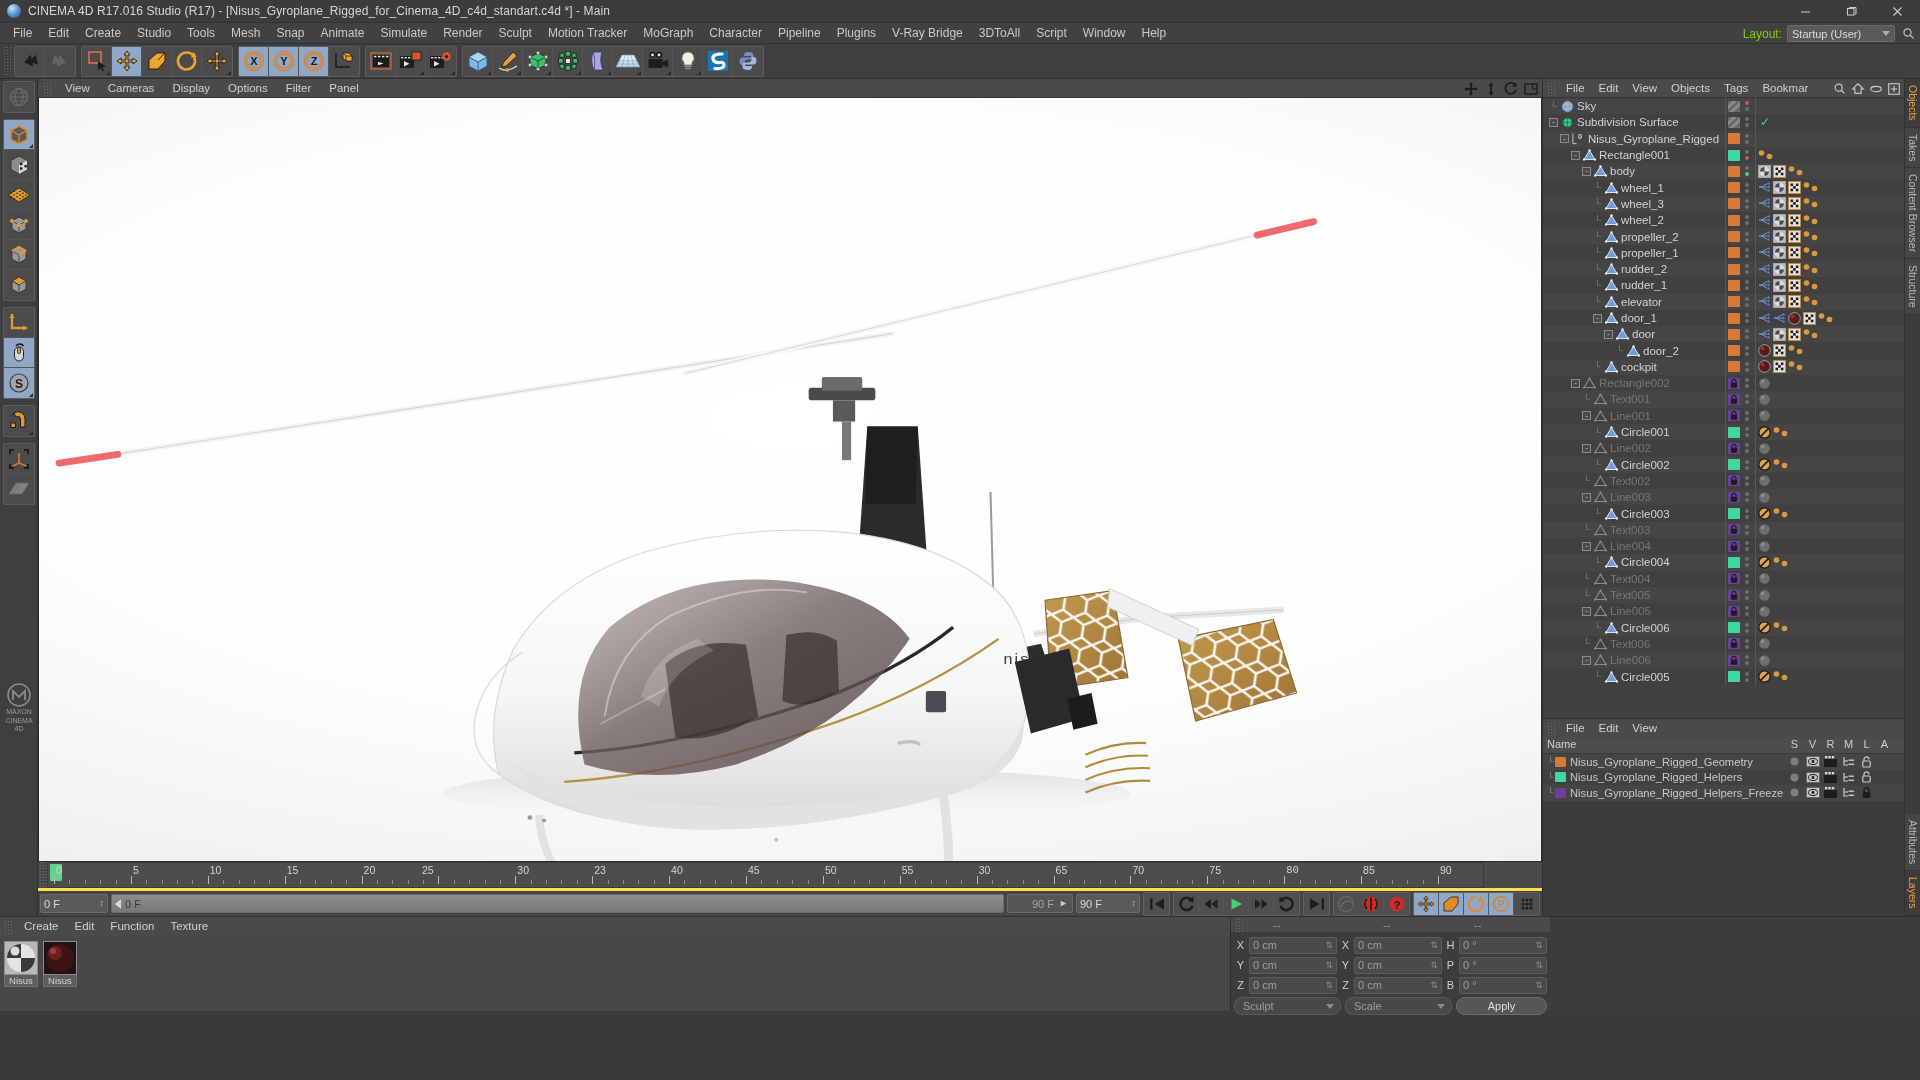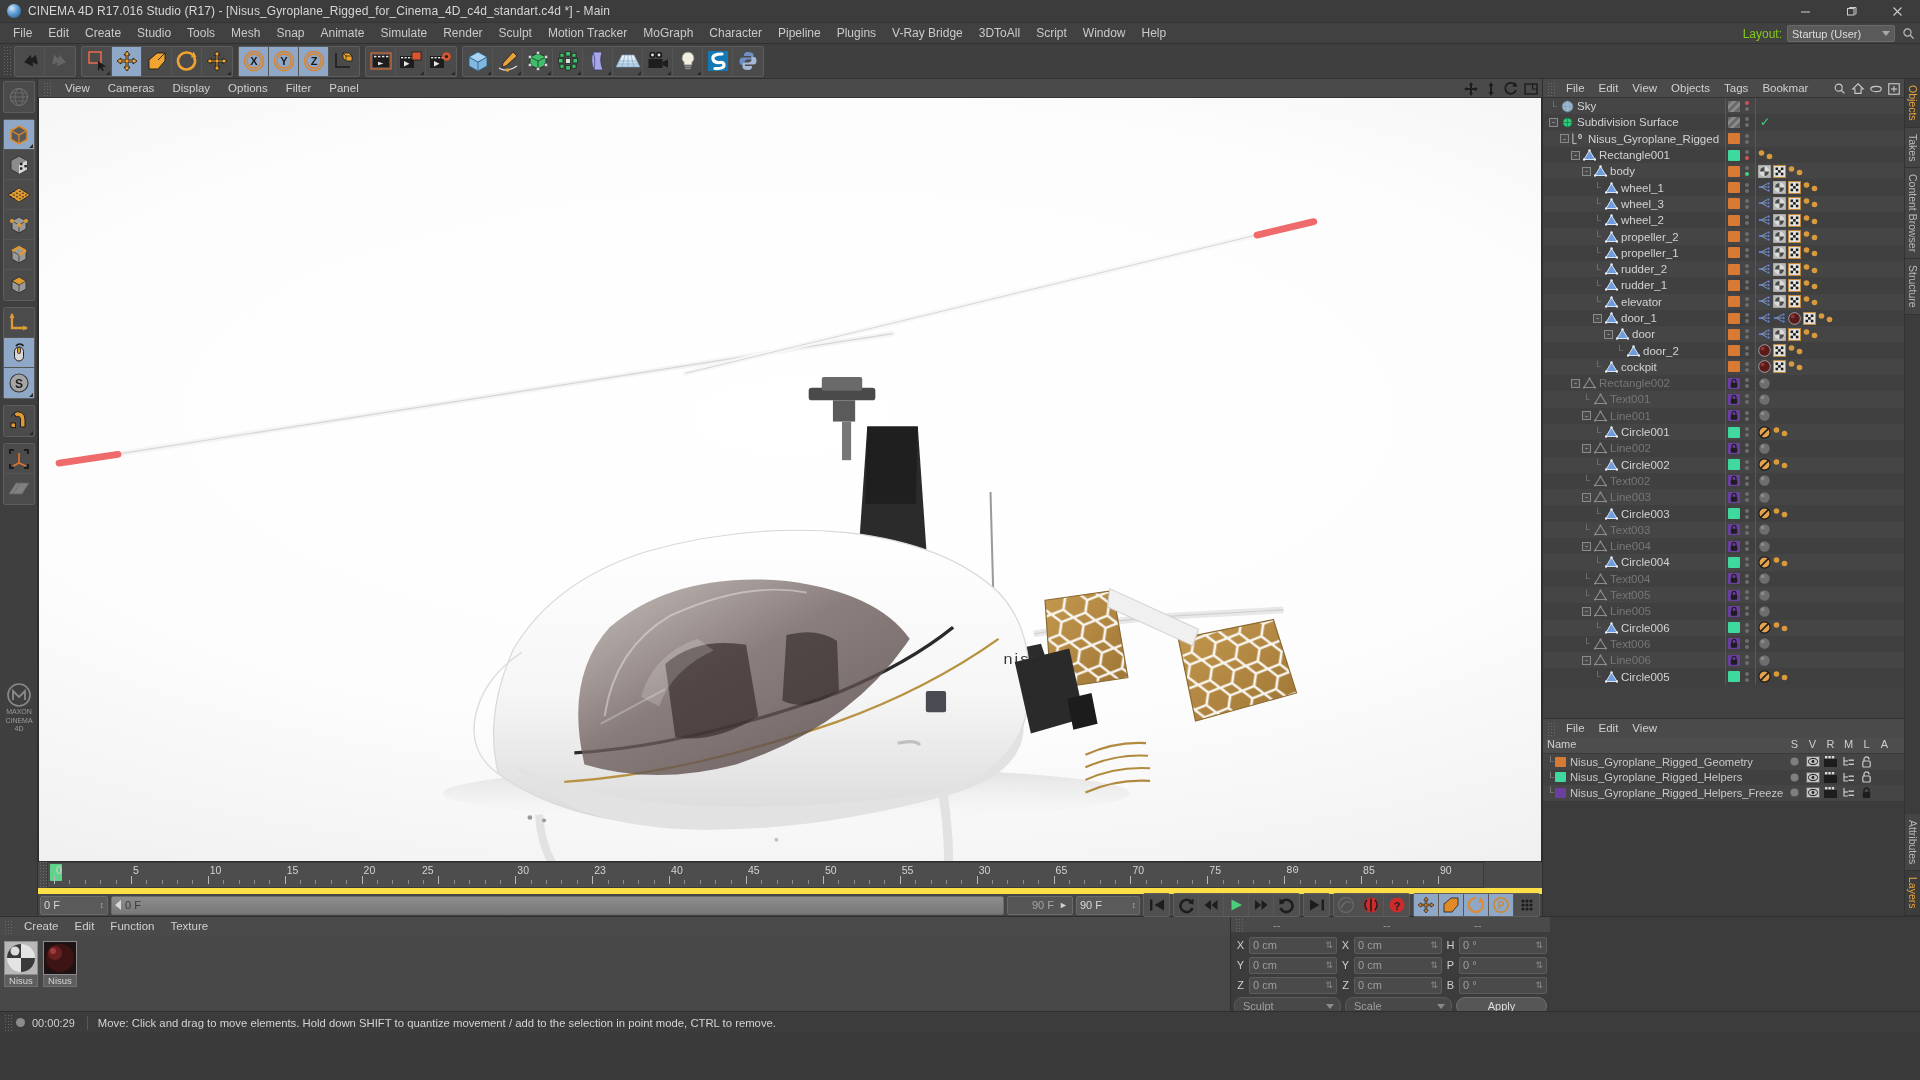--- a/index.html
+++ b/index.html
@@ -138,21 +138,21 @@
   .tl-tick { position: absolute; bottom: 3px; width: 1px; background: #b7b7b7; }
   .tl-tick.major { height: 8px; }
   .tl-tick.minor { height: 4px; background: #8e8e8e; }
   .tl-num { position: absolute; top: 1px; font-size: 10.5px; color: #d4d4d4; }
   .tl-right { width: 58px; display: flex; align-items: center; justify-content: flex-end;
     padding-right: 6px; font-size: 11px; color: #cfcfcf; }
 
   
   .transport {
     height: 28px; background: #454545; display: flex; align-items: center;
-    padding: 0 2px; gap: 3px; border-top: 6px solid #fde047;
+    padding: 0 2px; gap: 3px; border-top: 3px solid #fde047;
   }
   .numfield {
     height: 19px; background: #5a5a5a; border: 1px solid #6b6b6b; border-radius: 2px;
     display: flex; align-items: center; padding: 0 3px; font-size: 11px; color: #d8d8d8;
     position: relative; min-width: 60px;
   }
   .numfield .spin {
     position: absolute; right: 3px; font-size: 9px; color: #b4b4b4; line-height: 1;
   }
   .scrubfield {
@@ -2851,27 +2851,20 @@
         </div>
         <div class="coord-drop">
           <span>Scale</span>
           <span class="caret"></span>
         </div>
         <div class="apply-btn">Apply</div>
       </div>
     </div>
   </div>
 
-  <div class="statusbar">
-    <div class="grip"></div>
-    <div class="st-ball"></div>
-    <div class="st-time">00:00:29</div>
-    <div class="st-divider"></div>
-    <div class="st-msg">Move: Click and drag to move elements. Hold down SHIFT to quantize movement / add to the selection in point mode, CTRL to remove.</div>
-  </div>
 
   <div class="maxon-logo">
     <svg width="26" height="26" viewBox="0 0 26 26">
       <circle cx="13" cy="13" r="11" fill="none" stroke="#8a8a8a" stroke-width="1.6"></circle>
       <path d="M7 18 L7 9 L13 15 L19 9 L19 18" fill="none" stroke="#8a8a8a" stroke-width="1.8"></path>
     </svg>
     <div>MAXON</div>
     <div>CINEMA 4D</div>
   </div>
 </div>

